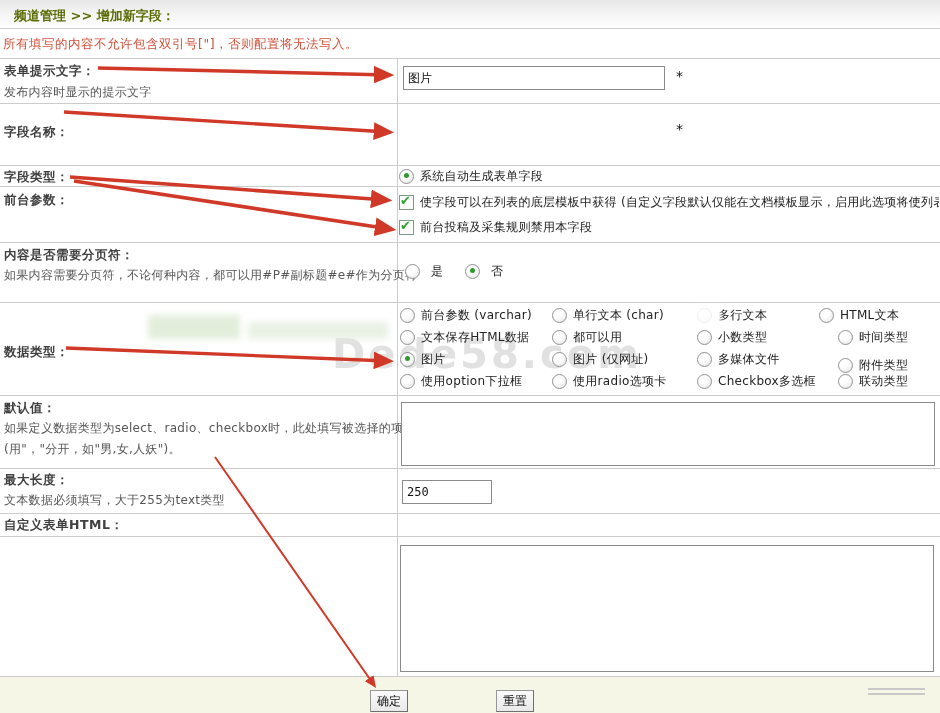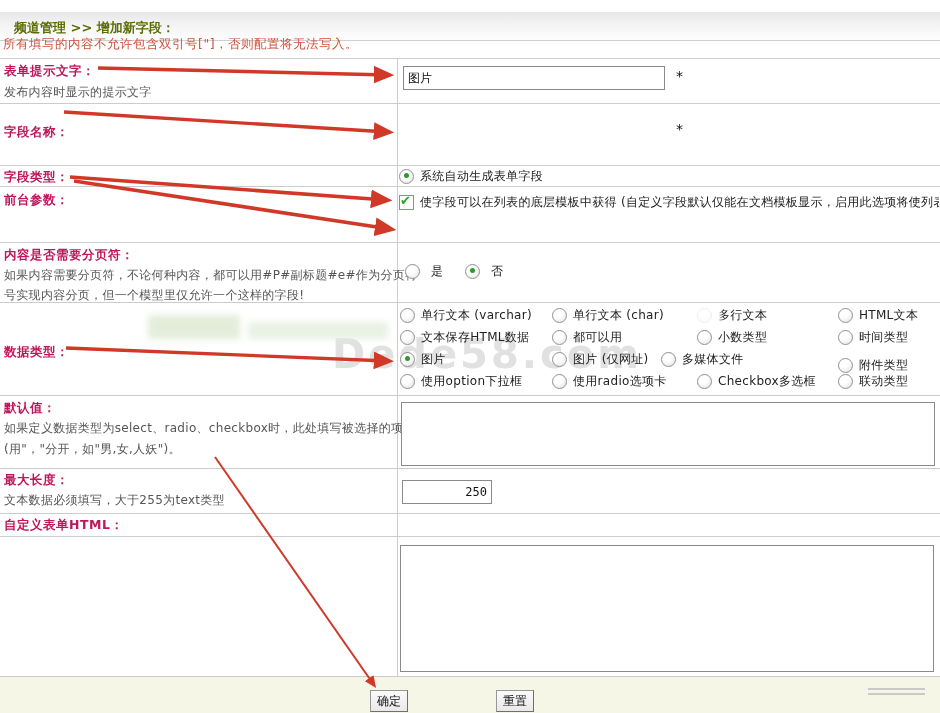--- a/index.html
+++ b/index.html
@@ -1,30 +1,30 @@
 <!DOCTYPE html>
 <html><head>
 <meta charset="utf-8">
 <style>
   html,body{margin:0;padding:0;background:#fff;}
   #app{position:relative;width:940px;height:713px;overflow:hidden;background:#fff;
        font-family:"DejaVu Sans","Liberation Sans",sans-serif;font-size:12px;color:#333;}
   
-  .topbar{position:absolute;left:0;top:12px;width:940px;height:28px;
+  .topbar{position:absolute;left:0;top:0;width:940px;height:28px;
           background:linear-gradient(180deg,#e7e7e7 0%,#f6f6f6 55%,#fdfdfd 100%);
           border-bottom:1px solid #cfcfcf;}
   .crumb{position:absolute;left:14px;top:7px;font-weight:bold;font-size:13px;color:#5b6c04;}
   
   .noticerow{position:absolute;left:0;top:29px;width:940px;height:29px;border-bottom:1px solid #ccc;}
   .notice{position:absolute;left:3px;top:7px;color:#d0503a;font-size:12.5px;letter-spacing:.5px;}
   
   .hline{position:absolute;left:0;width:940px;height:1px;background:#ccc;}
   .vline{position:absolute;left:397px;top:59px;width:1px;height:617px;background:#ccc;}
   
-  .lbl{position:absolute;left:4px;font-weight:bold;color:#be185d;font-size:12.5px;letter-spacing:.5px;white-space:nowrap;}
+  .lbl{position:absolute;left:4px;font-weight:bold;color:#404040;font-size:12.5px;letter-spacing:.5px;white-space:nowrap;}
   .desc{position:absolute;left:4px;color:#565656;white-space:nowrap;letter-spacing:.3px;}
   .grouplink{color:#3a3a3a;text-decoration:underline;}
   
   .tin{position:absolute;height:20px;border:1px solid #8a8a8a;background:#fff;padding:1px 4px;
        font-family:"DejaVu Sans","Liberation Sans",sans-serif;font-size:12px;color:#111;}
   .mono{font-family:"DejaVu Sans Mono","Liberation Mono",monospace;}
   .star{position:absolute;font-size:14px;color:#111;}
   textarea.tarea{position:absolute;border:1px solid #8a8a8a;background:#fff;resize:none;
        font-family:"DejaVu Sans Mono","Liberation Mono",monospace;font-size:12px;}
   
@@ -94,48 +94,51 @@
   <div class="opt z2" style="left:399px;top:168px">
     <span class="radio on"></span>
     <span class="t">系统自动生成表单字段</span>
   </div>
 
   <span class="lbl z2" style="top:192px">前台参数：</span>
   <div class="opt z2" style="left:399px;top:194px;width:540px;overflow:hidden">
     <span class="checkbox on"></span>
     <span class="t">使字段可以在列表的底层模板中获得 (自定义字段默认仅能在文档模板显示，启用此选项将使列表</span>
   </div>
+  <div class="opt z2" style="left:399px;top:219px">
+    <span class="checkbox on"></span>
+    <span class="t">前台投稿及采集规则禁用本字段</span>
+  </div>
 
   <span class="lbl z2" style="top:247px">内容是否需要分页符：</span>
   <span class="desc z2" style="top:267px">如果内容需要分页符，不论何种内容，都可以用#P#副标题#e#作为分页符</span>
-  <span class="desc z2" style="top:287px">号实现内容分页，但一个模型里仅允许一个这样的字段!</span>
   <div class="opt z2" style="left:405px;top:263px;gap:11px">
     <span class="radio"></span>
     <span class="t">是</span>
   </div>
   <div class="opt z2" style="left:465px;top:263px;gap:11px">
     <span class="radio on"></span>
     <span class="t">否</span>
   </div>
 
   <span class="lbl z2" style="top:344px">数据类型：</span>
 
   <div class="opt z2" style="left:400px;top:307px">
     <span class="radio"></span>
-    <span class="t">单行文本 (varchar)</span>
+    <span class="t">前台参数 (varchar)</span>
   </div>
   <div class="opt z2" style="left:552px;top:307px">
     <span class="radio"></span>
     <span class="t">单行文本 (char)</span>
   </div>
   <div class="opt z2" style="left:697px;top:307px">
     <span class="radio"></span>
     <span class="t">多行文本</span>
   </div>
-  <div class="opt z2" style="left:838px;top:307px">
+  <div class="opt z2" style="left:819px;top:307px">
     <span class="radio"></span>
     <span class="t">HTML文本</span>
   </div>
 
   <div class="opt z2" style="left:400px;top:329px">
     <span class="radio"></span>
     <span class="t">文本保存HTML数据</span>
   </div>
   <div class="opt z2" style="left:552px;top:329px">
     <span class="radio"></span>
@@ -151,21 +154,21 @@
   </div>
 
   <div class="opt z2" style="left:400px;top:351px">
     <span class="radio on"></span>
     <span class="t">图片</span>
   </div>
   <div class="opt z2" style="left:552px;top:351px">
     <span class="radio"></span>
     <span class="t">图片 (仅网址)</span>
   </div>
-  <div class="opt z2" style="left:661px;top:351px">
+  <div class="opt z2" style="left:697px;top:351px">
     <span class="radio"></span>
     <span class="t">多媒体文件</span>
   </div>
   <div class="opt z2" style="left:838px;top:357px">
     <span class="radio"></span>
     <span class="t">附件类型</span>
   </div>
 
   <div class="opt z2" style="left:400px;top:373px">
     <span class="radio"></span>
@@ -184,21 +187,21 @@
     <span class="t">联动类型</span>
   </div>
 
   <span class="lbl z2" style="top:400px">默认值：</span>
   <span class="desc z2" style="top:420px">如果定义数据类型为select、radio、checkbox时，此处填写被选择的项目</span>
   <span class="desc z2" style="top:441px">(用"，"分开，如"男,女,人妖")。</span>
   <textarea class="tarea z2" style="left: 401px; top: 402px; width: 528px; height: 58px;"></textarea>
 
   <span class="lbl z2" style="top:472px">最大长度：</span>
   <span class="desc z2" style="top:492px">文本数据必须填写，大于255为text类型</span>
-  <input class="tin mono z2" style="left: 402px; top: 480px; width: 80px; text-align: right;" value="250">
+  <input class="tin mono z2" style="left: 402px; top: 480px; width: 80px;" value="250">
 
   <span class="lbl z2" style="top:517px">自定义表单HTML：</span>
   <textarea class="tarea z2" style="left: 400px; top: 545px; width: 528px; height: 121px;"></textarea>
 
   <div class="blur1"></div>
   <div class="blur2"></div>
   <div class="blur3"></div>
 
   <div class="footbar"></div>
   <button class="btn" style="left:370px;top:690px;min-width:38px">确定</button>

